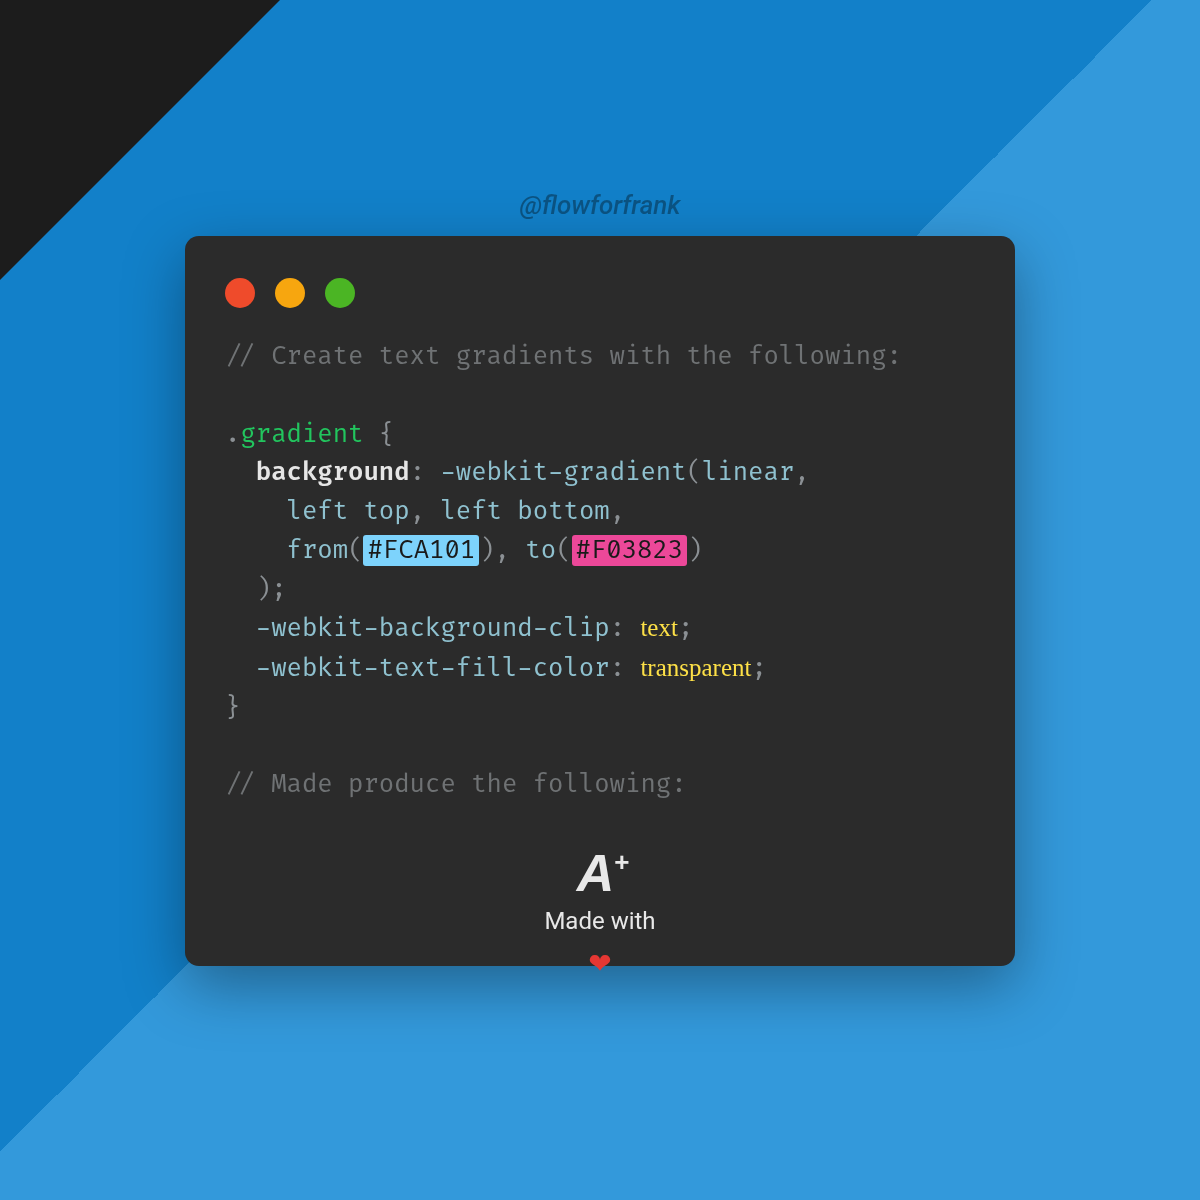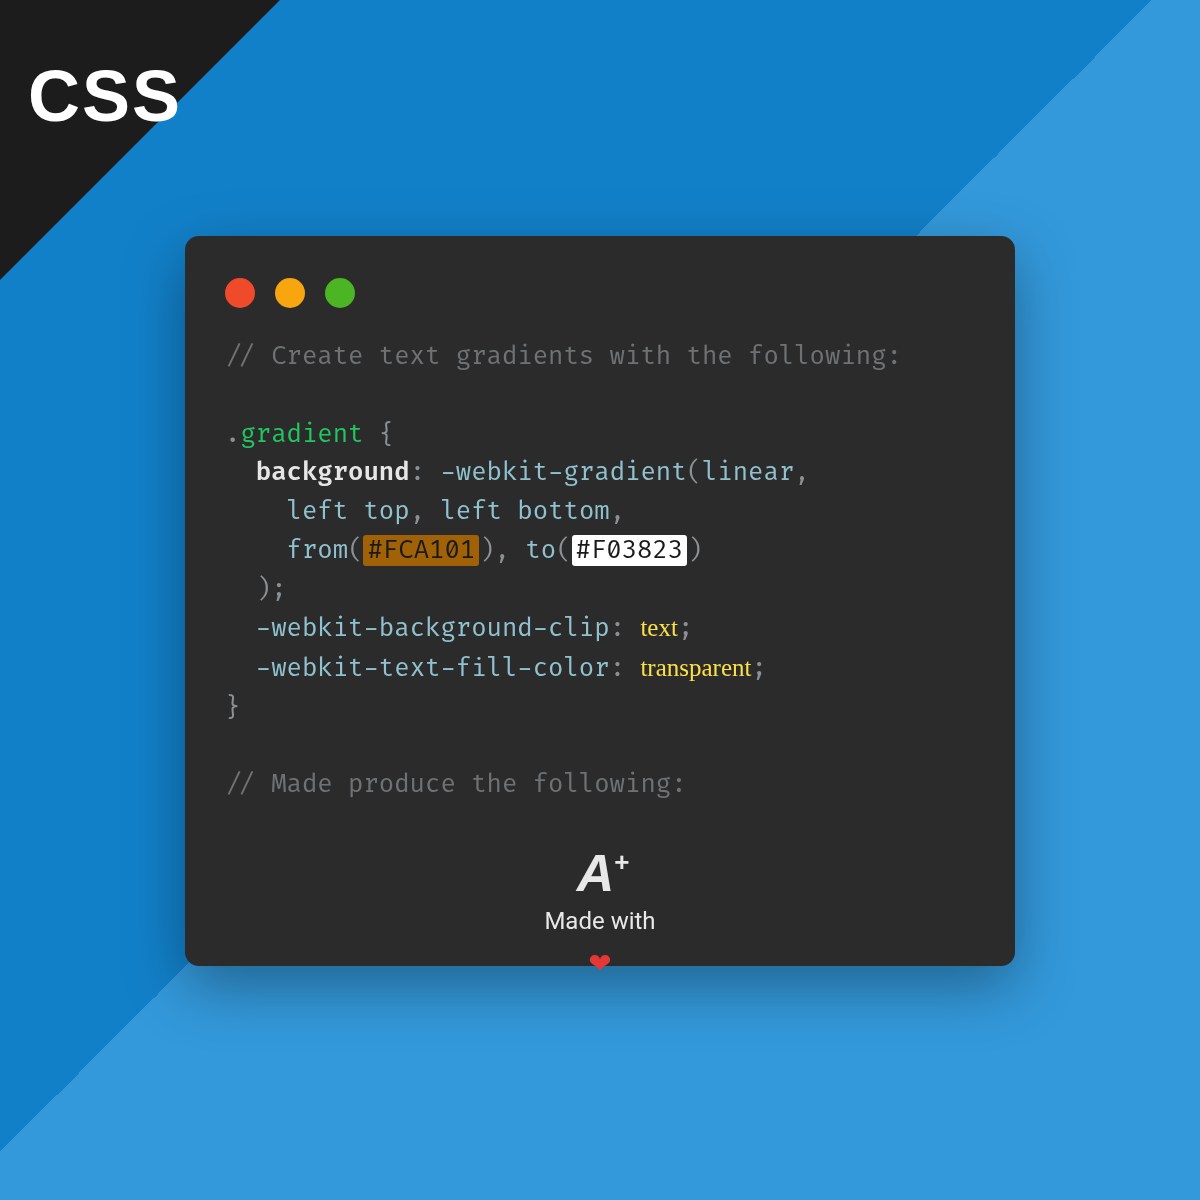--- a/index.html
+++ b/index.html
@@ -60,22 +60,22 @@
     color: #cfd2d4;
     white-space: pre;
   }
   .tok-comment { color: #6f7274; margin-top: 27px; }
   .tok-punct   { color: #8b9094; }
   .tok-class   { color: #22c55e; }
   .tok-prop    { color: #e6e6e6; font-weight: 600; }
   .tok-fn      { color: #8fc1cf; }
   .tok-kw      { color: #8fc1cf; }
   .tok-value   { color: #fde047; font-family: Liberation Serif, serif; }
-  .swatch-from { background: #a16207; color: #1a1a1a; padding: 0 4px; border-radius: 3px; }
-  .swatch-to   { background: #ffffff; color: #1a1a1a; padding: 0 4px; border-radius: 3px; }
+  .swatch-from { background: #7dd3fc; color: #1a1a1a; padding: 0 4px; border-radius: 3px; }
+  .swatch-to   { background: #ec4899; color: #1a1a1a; padding: 0 4px; border-radius: 3px; }
 
   .demo {
     text-align: center;
     font-weight: 800;
     font-size: 50px;
     margin-top: 18px;
     background: linear-gradient(to bottom, #FCA101, #F03823);
     -webkit-background-clip: text;
     background-clip: text;
     -webkit-text-fill-color: transparent;
@@ -107,22 +107,22 @@
     flex-direction: column;
   }
   .heart { color: #e53733; font-size: 28px; }
 </style>
 </head>
 <body>
 
 <div class="canvas">
 
   <div class="corner"></div>
-  <div class="corner-label">CSS</div>
 
+  <div class="handle">@flowforfrank</div>
 
   <div class="window">
     <div class="traffic">
       <div class="dot red"></div>
       <div class="dot yellow"></div>
       <div class="dot green"></div>
     </div>
 
     <div class="code"><span class="tok-comment">// Create text gradients with the following:</span>
 

